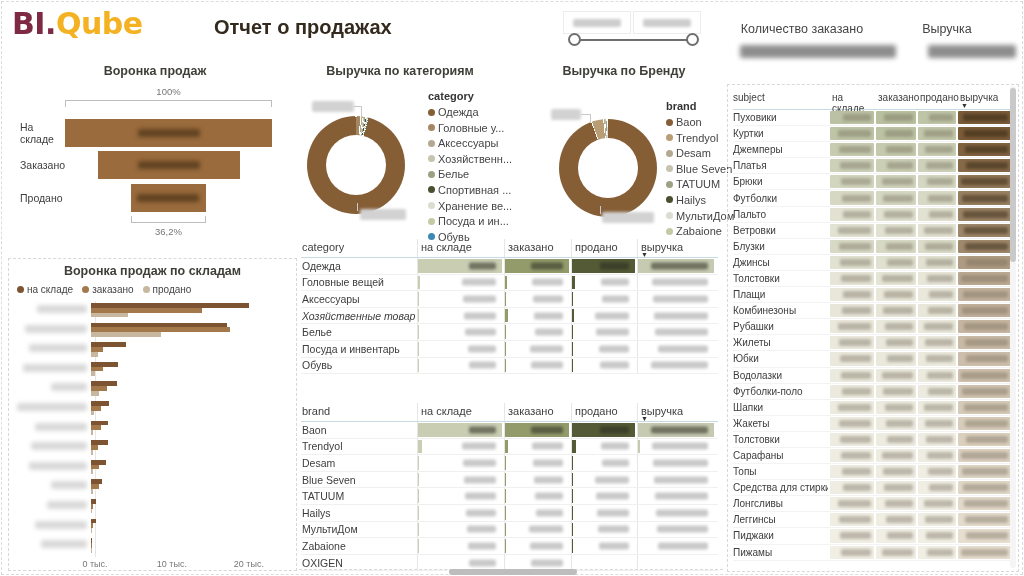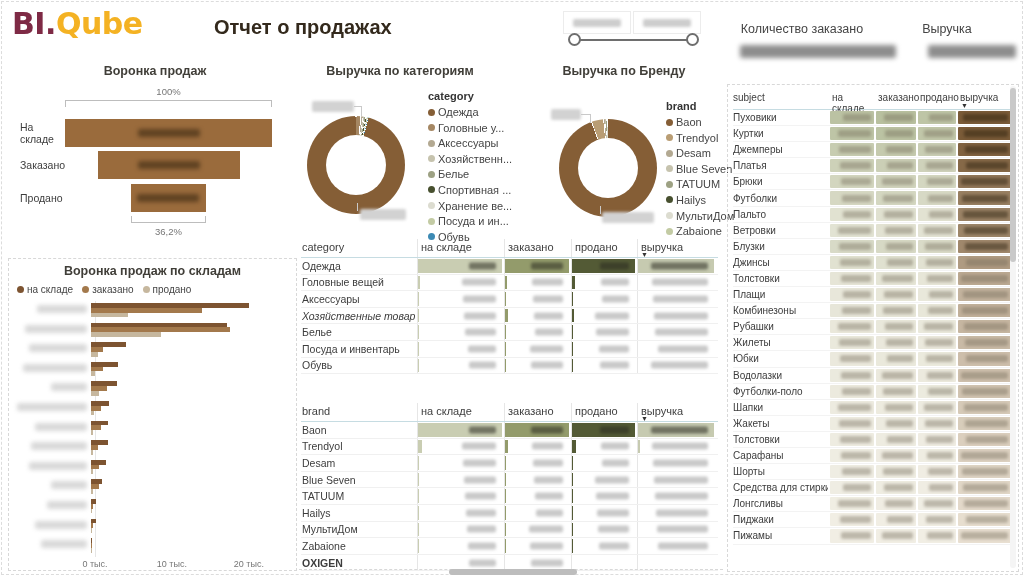--- a/index.html
+++ b/index.html
@@ -704,21 +704,21 @@
         </div>
         <div class="mcell num vcell">
           <div class="dbar" style="width: 1%; background: rgb(83, 90, 53);"></div>
           <div class="rd sm" style="width: 30px; height: 7px; background: rgb(201, 201, 201); filter: blur(1.8px);"></div>
         </div>
         <div class="mcell num vcell">
           <div class="rd sm" style="width: 50px; height: 7px; background: rgb(201, 201, 201); filter: blur(1.8px);"></div>
         </div>
       </div>
       <div class="mrow">
-        <div class="mcell name" style="padding-left: 1px; font-weight: bold;">OXIGEN</div>
+        <div class="mcell name" style="padding-left: 1px;">OXIGEN</div>
         <div class="mcell num vcell">
           <div class="rd sm" style="width: 27px; height: 7px; background: rgb(201, 201, 201); filter: blur(1.8px);"></div>
         </div>
         <div class="mcell num vcell">
           <div class="rd sm" style="width: 32px; height: 7px; background: rgb(201, 201, 201); filter: blur(1.8px);"></div>
         </div>
         <div class="mcell num vcell"></div>
         <div class="mcell num vcell"></div>
       </div>
     </div>
@@ -1070,21 +1070,21 @@
           <div class="rd" style="width: 31px; height: 7px; background: rgba(112, 102, 86, 0.4); filter: blur(1.6px);"></div>
         </div>
         <div class="scell sval" style="background: rgb(239, 237, 226);">
           <div class="rd" style="width: 26px; height: 7px; background: rgba(112, 102, 86, 0.4); filter: blur(1.6px);"></div>
         </div>
         <div class="scell sval" style="background: rgb(221, 210, 194);">
           <div class="rd" style="width: 47px; height: 7px; background: rgba(112, 102, 86, 0.4); filter: blur(1.6px);"></div>
         </div>
       </div>
       <div class="srow">
-        <div class="scell sname">Шорты</div>
+        <div class="scell sname">Топы</div>
         <div class="scell sval" style="background: rgb(239, 237, 227);">
           <div class="rd" style="width: 29px; height: 7px; background: rgba(112, 102, 86, 0.4); filter: blur(1.6px);"></div>
         </div>
         <div class="scell sval" style="background: rgb(239, 237, 226);">
           <div class="rd" style="width: 30px; height: 7px; background: rgba(112, 102, 86, 0.4); filter: blur(1.6px);"></div>
         </div>
         <div class="scell sval" style="background: rgb(240, 237, 227);">
           <div class="rd" style="width: 25px; height: 7px; background: rgba(112, 102, 86, 0.4); filter: blur(1.6px);"></div>
         </div>
         <div class="scell sval" style="background: rgb(223, 213, 197);">
@@ -1112,20 +1112,35 @@
           <div class="rd" style="width: 33px; height: 7px; background: rgba(112, 102, 86, 0.4); filter: blur(1.6px);"></div>
         </div>
         <div class="scell sval" style="background: rgb(240, 237, 227);">
           <div class="rd" style="width: 28px; height: 7px; background: rgba(112, 102, 86, 0.4); filter: blur(1.6px);"></div>
         </div>
         <div class="scell sval" style="background: rgb(240, 238, 228);">
           <div class="rd" style="width: 29px; height: 7px; background: rgba(112, 102, 86, 0.4); filter: blur(1.6px);"></div>
         </div>
         <div class="scell sval" style="background: rgb(227, 217, 202);">
           <div class="rd" style="width: 44px; height: 7px; background: rgba(112, 102, 86, 0.4); filter: blur(1.6px);"></div>
+        </div>
+      </div>
+      <div class="srow">
+        <div class="scell sname">Леггинсы</div>
+        <div class="scell sval" style="background: rgb(240, 238, 227);">
+          <div class="rd" style="width: 32px; height: 7px; background: rgba(112, 102, 86, 0.4); filter: blur(1.6px);"></div>
+        </div>
+        <div class="scell sval" style="background: rgb(240, 237, 227);">
+          <div class="rd" style="width: 27px; height: 7px; background: rgba(112, 102, 86, 0.4); filter: blur(1.6px);"></div>
+        </div>
+        <div class="scell sval" style="background: rgb(240, 238, 228);">
+          <div class="rd" style="width: 28px; height: 7px; background: rgba(112, 102, 86, 0.4); filter: blur(1.6px);"></div>
+        </div>
+        <div class="scell sval" style="background: rgb(228, 219, 204);">
+          <div class="rd" style="width: 43px; height: 7px; background: rgba(112, 102, 86, 0.4); filter: blur(1.6px);"></div>
         </div>
       </div>
       <div class="srow">
         <div class="scell sname">Пиджаки</div>
         <div class="scell sval" style="background: rgb(241, 238, 228);">
           <div class="rd" style="width: 31px; height: 7px; background: rgba(112, 102, 86, 0.4); filter: blur(1.6px);"></div>
         </div>
         <div class="scell sval" style="background: rgb(241, 238, 228);">
           <div class="rd" style="width: 26px; height: 7px; background: rgba(112, 102, 86, 0.4); filter: blur(1.6px);"></div>
         </div>

